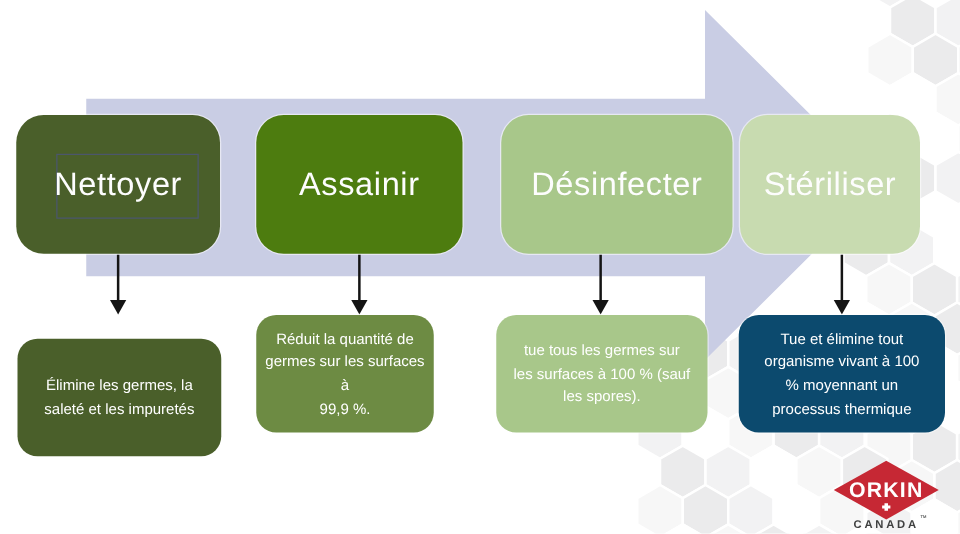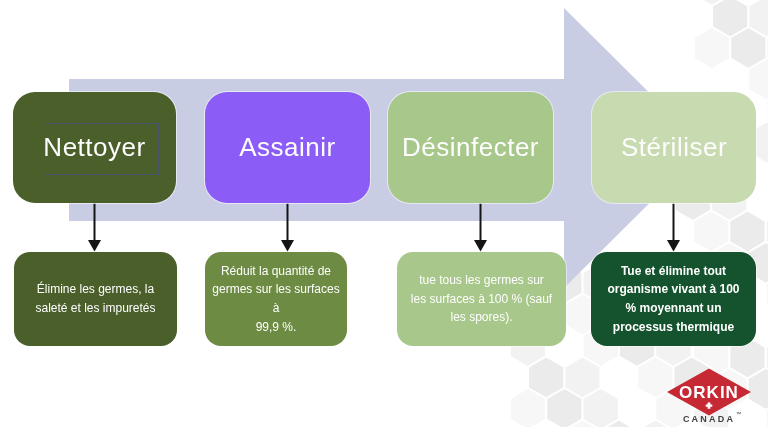--- a/index.html
+++ b/index.html
@@ -9,22 +9,22 @@
   }
   .bg-svg{position:absolute;left:0;top:0;width:768px;height:427px;}
   .step-box{
     position:absolute;top:92px;height:111px;border-radius:22px;
     display:flex;align-items:center;justify-content:center;
     color:#fdfdfd;font-size:26px;letter-spacing:0.5px;
     box-shadow:0 0 0 1px rgba(255,255,255,0.55);
   }
   .s1{left:13px;width:163px;}
   .s2{left:205px;width:165px;}
-  .s3{left:388px;width:165px;text-align:right;}
-  .s4{left:592px;width:164px;text-align:right;}
+  .s3{left:401px;width:185px;text-align:right;}
+  .s4{left:592px;width:144px;text-align:right;}
   .desc-box{
     position:absolute;top:252px;height:94px;border-radius:16px;
     display:flex;align-items:center;justify-content:center;text-align:center;
     color:#ffffff;font-size:12px;line-height:1.55;white-space:pre-line;
     padding:0 6px;box-sizing:border-box;
     box-shadow:0 0 0 1px rgba(255,255,255,0.45);
   }
   .d1{left:14px;width:163px;}
   .d2{left:205px;width:142px;}
   .d3{left:397px;width:169px;}
@@ -141,36 +141,36 @@
       <path fill="#ffffff" d="M707.6,402.5 h2.8 v1.9 h1.9 v2.4 h-1.9 v1.9 h-2.8 v-1.9 h-1.9 v-2.4 h1.9 z"></path>
       <text id="logo-region" x="709" y="422" text-anchor="middle" font-size="9" font-weight="bold" letter-spacing="2.2" font-family="Liberation Sans, sans-serif" fill="#3f4040">CANADA</text>
       <text id="logo-tm" x="736" y="416" font-size="5.5" font-family="Liberation Sans, sans-serif" fill="#3f4040">™</text>
     </g>
   </svg>
 
   <div class="step-box s1" style="background: rgb(74, 95, 42); align-items: center;">
     <span class="text-selection"></span>
     <span class="step-title">Nettoyer</span>
   </div>
-  <div class="step-box s2" style="background: #8b5cf6; text-align: right;">
+  <div class="step-box s2" style="background: #4d7c0f; text-align: right;">
     <span class="step-title">Assainir</span>
   </div>
   <div class="step-box s3" style="background: rgb(168, 199, 138);">
     <span class="step-title">Désinfecter</span>
   </div>
   <div class="step-box s4" style="background: rgb(200, 219, 176);">
     <span class="step-title">Stériliser</span>
   </div>
 
-  <div class="desc-box d1" style="background: rgb(74, 95, 42);">Élimine les germes, la
+  <div class="desc-box d1" style="background: rgb(74, 95, 42); margin-top: 19px;">Élimine les germes, la
 saleté et les impuretés</div>
   <div class="desc-box d2" style="background: rgb(109, 139, 67);">Réduit la quantité de
 germes sur les surfaces à
 99,9 %.</div>
   <div class="desc-box d3" style="background: rgb(168, 199, 138); text-align: center;">tue tous les germes sur
 les surfaces à 100 % (sauf
 les spores).</div>
-  <div class="desc-box d4" style="background: #14532d; font-weight: bold;">Tue et élimine tout
+  <div class="desc-box d4" style="background: #0c4a6e;">Tue et élimine tout
 organisme vivant à 100
 % moyennant un
 processus thermique</div>
 
 </div>
 
 </body></html>

